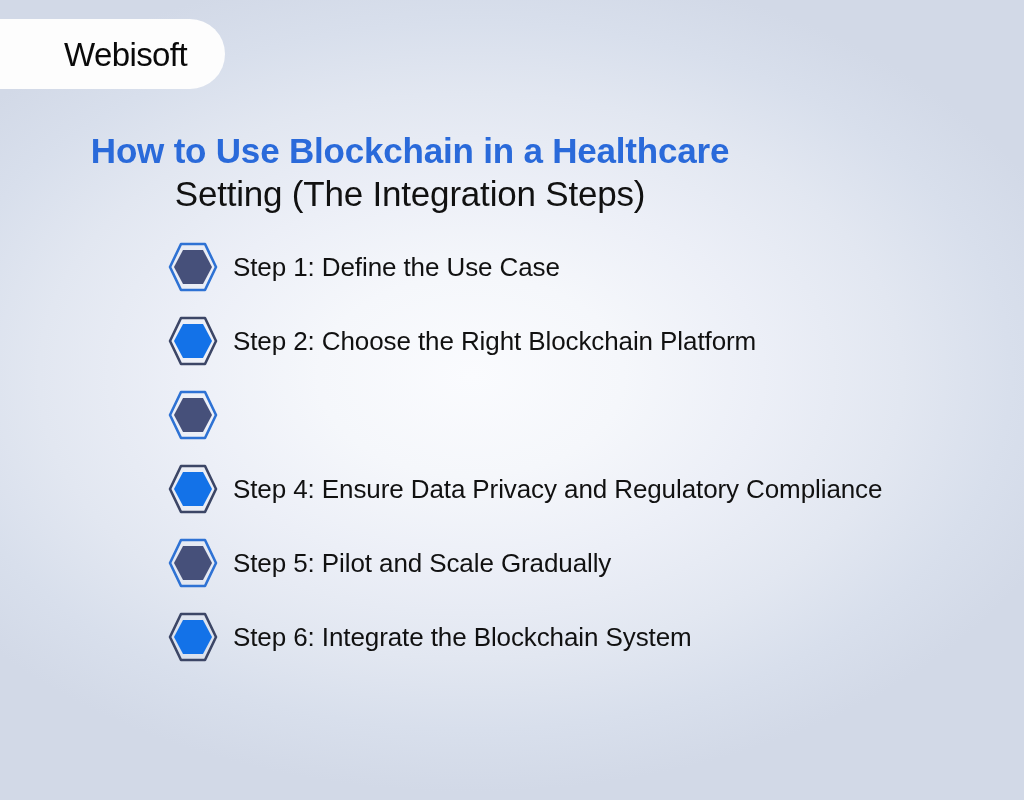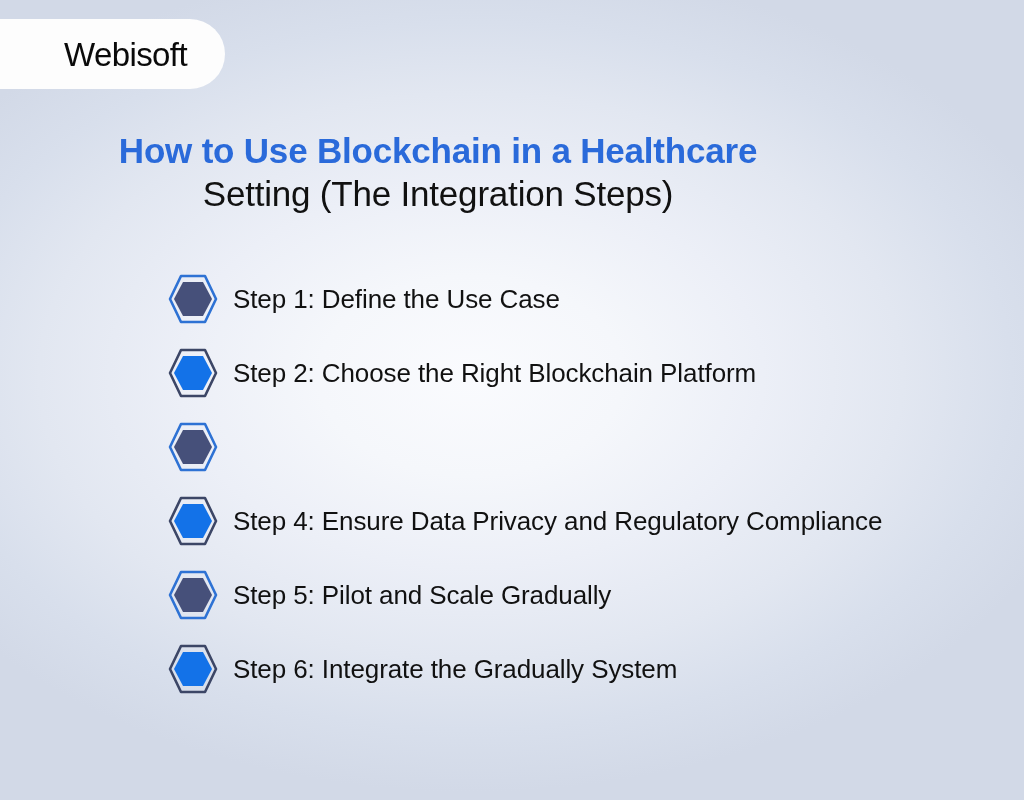--- a/index.html
+++ b/index.html
@@ -54,21 +54,20 @@
     white-space: nowrap;
   }
 
   
   .title-block {
     position: absolute;
     left: 0;
     top: 131px;
     width: 820px;
     text-align: center;
-    margin-left: 28px;
   }
   .title-line {
     line-height: 1.12;
     white-space: nowrap;
     letter-spacing: -0.2px;
   }
   .title-line-1 {
     font-size: 35px;
     font-weight: bold;
     color: #2a6ada;
@@ -77,21 +76,21 @@
     font-size: 35px;
     font-weight: normal;
     color: #111111;
     margin-top: 4px;
   }
 
   
   .steps {
     position: absolute;
     left: 168px;
-    top: 272px;
+    top: 240px;
     width: 850px;
   }
   .step-row {
     display: flex;
     align-items: center;
     height: 54px;
     margin-bottom: 20px;
   }
   .hex-icon {
     position: relative;
@@ -174,17 +173,17 @@
         </span>
         <span class="step-label">Step 5: Pilot and Scale Gradually</span>
       </div>
       <div class="step-row">
         <span class="hex-icon">
           <svg viewBox="0 0 50 52">
             <polygon points="13,3 37,3 48,26 37,49 13,49 2,26" fill="none" stroke="#3c4666" stroke-width="2.6" stroke-linejoin="round"></polygon>
             <polygon points="15,9 35,9 44,26 35,43 15,43 6,26" fill="#1372e8" stroke-linejoin="round"></polygon>
           </svg>
         </span>
-        <span class="step-label">Step 6: Integrate the Gradually System</span>
+        <span class="step-label">Step 6: Integrate the Blockchain System</span>
       </div>
     </div>
 
 </div>
 
 </body></html>

